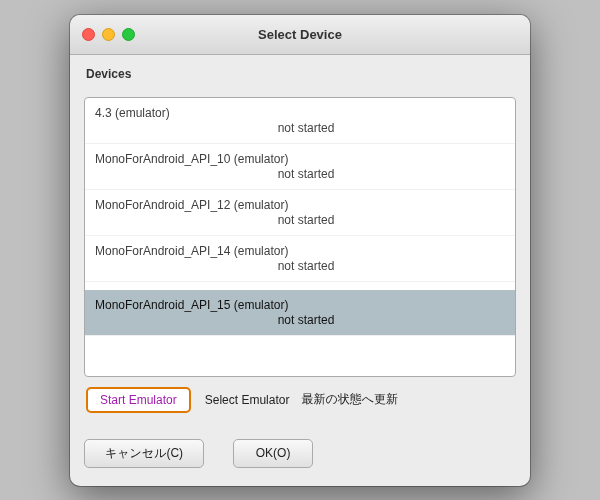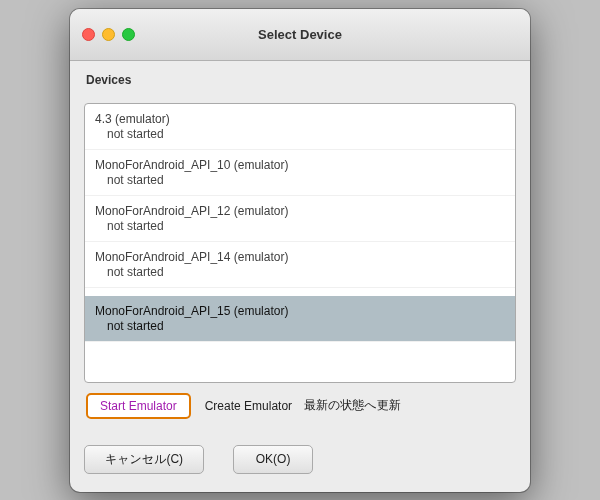--- a/index.html
+++ b/index.html
@@ -22,21 +22,21 @@
       width: 460px;
       background: #ececec;
       border-radius: 10px;
       box-shadow: 0 10px 40px rgba(0,0,0,0.5), 0 0 0 1px rgba(0,0,0,0.3);
       overflow: hidden;
     }
 
     .titlebar {
       background: linear-gradient(to bottom, #f0f0f0, #d8d8d8);
       border-bottom: 1px solid #b0b0b0;
-      height: 52px;
+      height: 40px;
       display: flex;
       align-items: center;
       position: relative;
       padding: 0 12px;
     }
 
     .traffic-lights {
       display: flex;
       gap: 7px;
       align-items: center;
@@ -124,20 +124,21 @@
       font-size: 12px;
       color: #404040;
       font-weight: 500;
     }
 
     .device-status {
       font-size: 12px;
       color: #444;
       padding-left: 12px;
       margin-top: 1px;
+      text-align: center;
     }
 
     .device-item.selected .device-name,
     .device-item.selected .device-status {
       color: #111;
     }
 
     .action-row {
       display: flex;
       align-items: center;
@@ -221,21 +222,21 @@
           <div class="device-status">not started</div>
         </div>
         <div class="device-item selected">
           <div class="device-name">MonoForAndroid_API_15 (emulator)</div>
           <div class="device-status">not started</div>
         </div>
       </div>
 
     <div class="action-row">
       <button class="btn-start-emulator">Start Emulator</button>
-      <span class="action-link">Create Emulator</span>
+      <span class="action-link">Select Emulator</span>
       <span class="action-link" style="margin-left:12px;">最新の状態へ更新</span>
     </div>
 
     <div class="button-row">
       <button class="btn-cancel">キャンセル(C)</button>
       <button class="btn-ok">OK(O)</button>
     </div>
   </div>
 </div>
 

